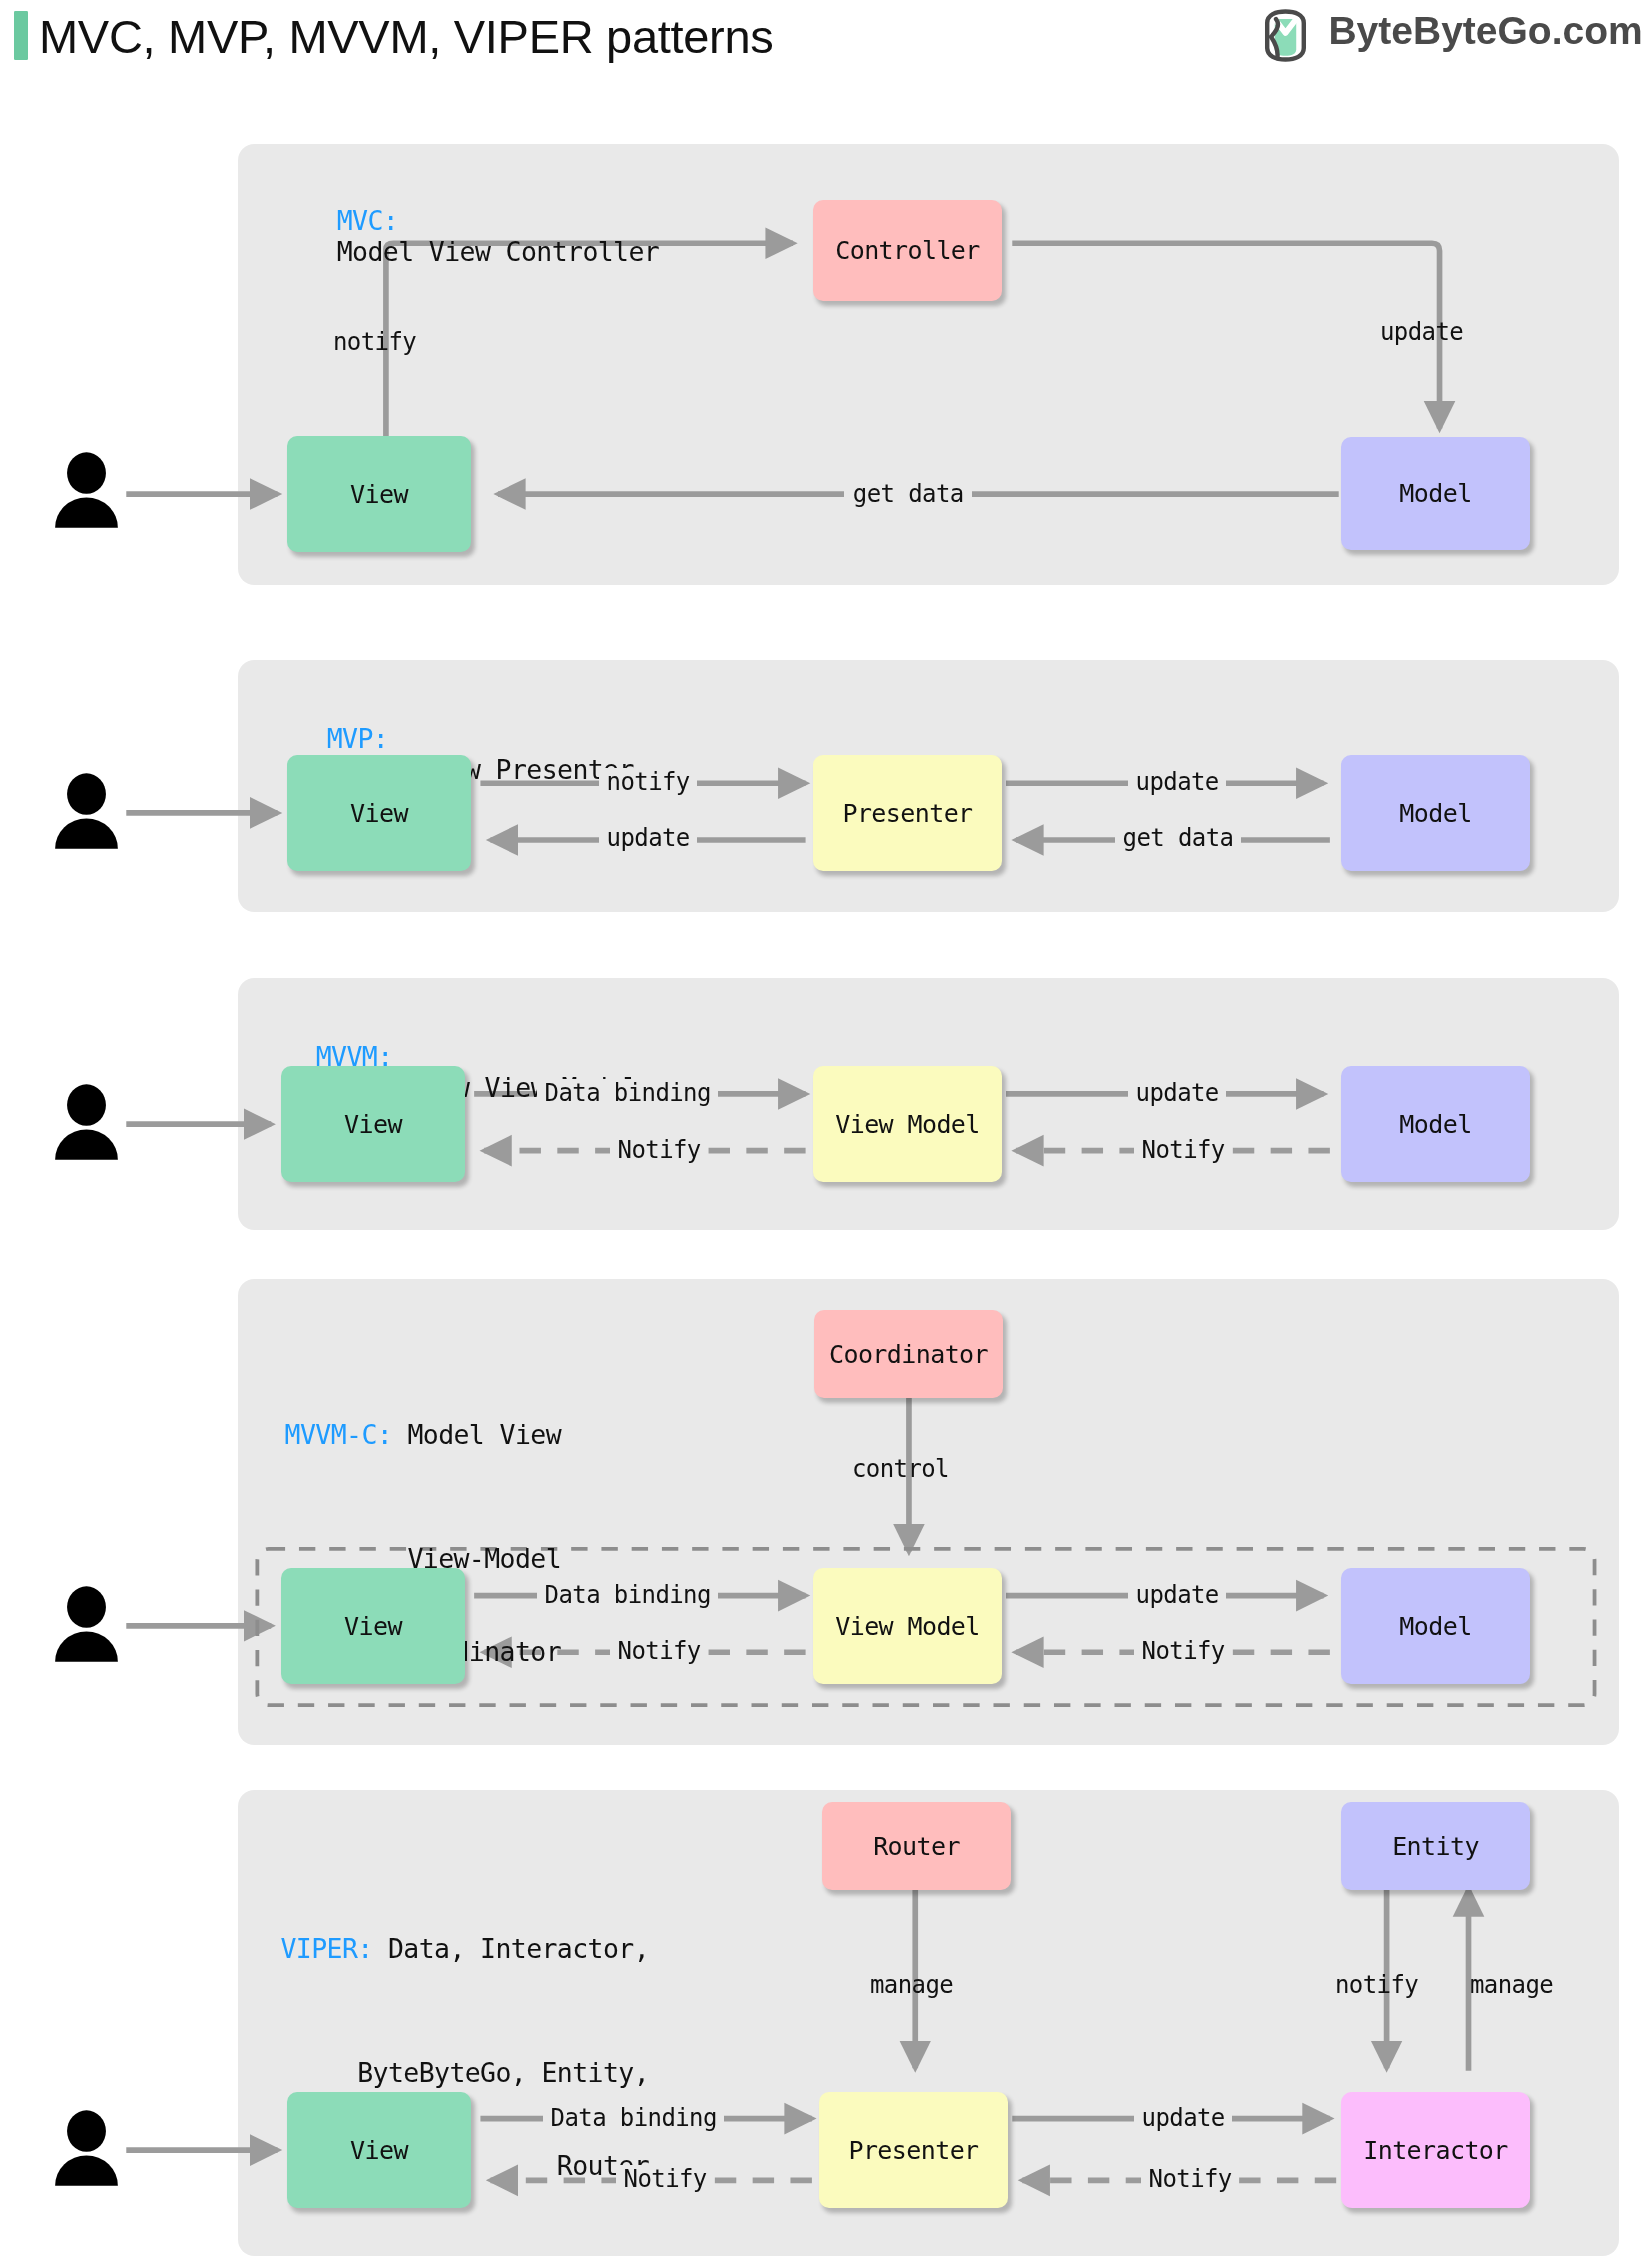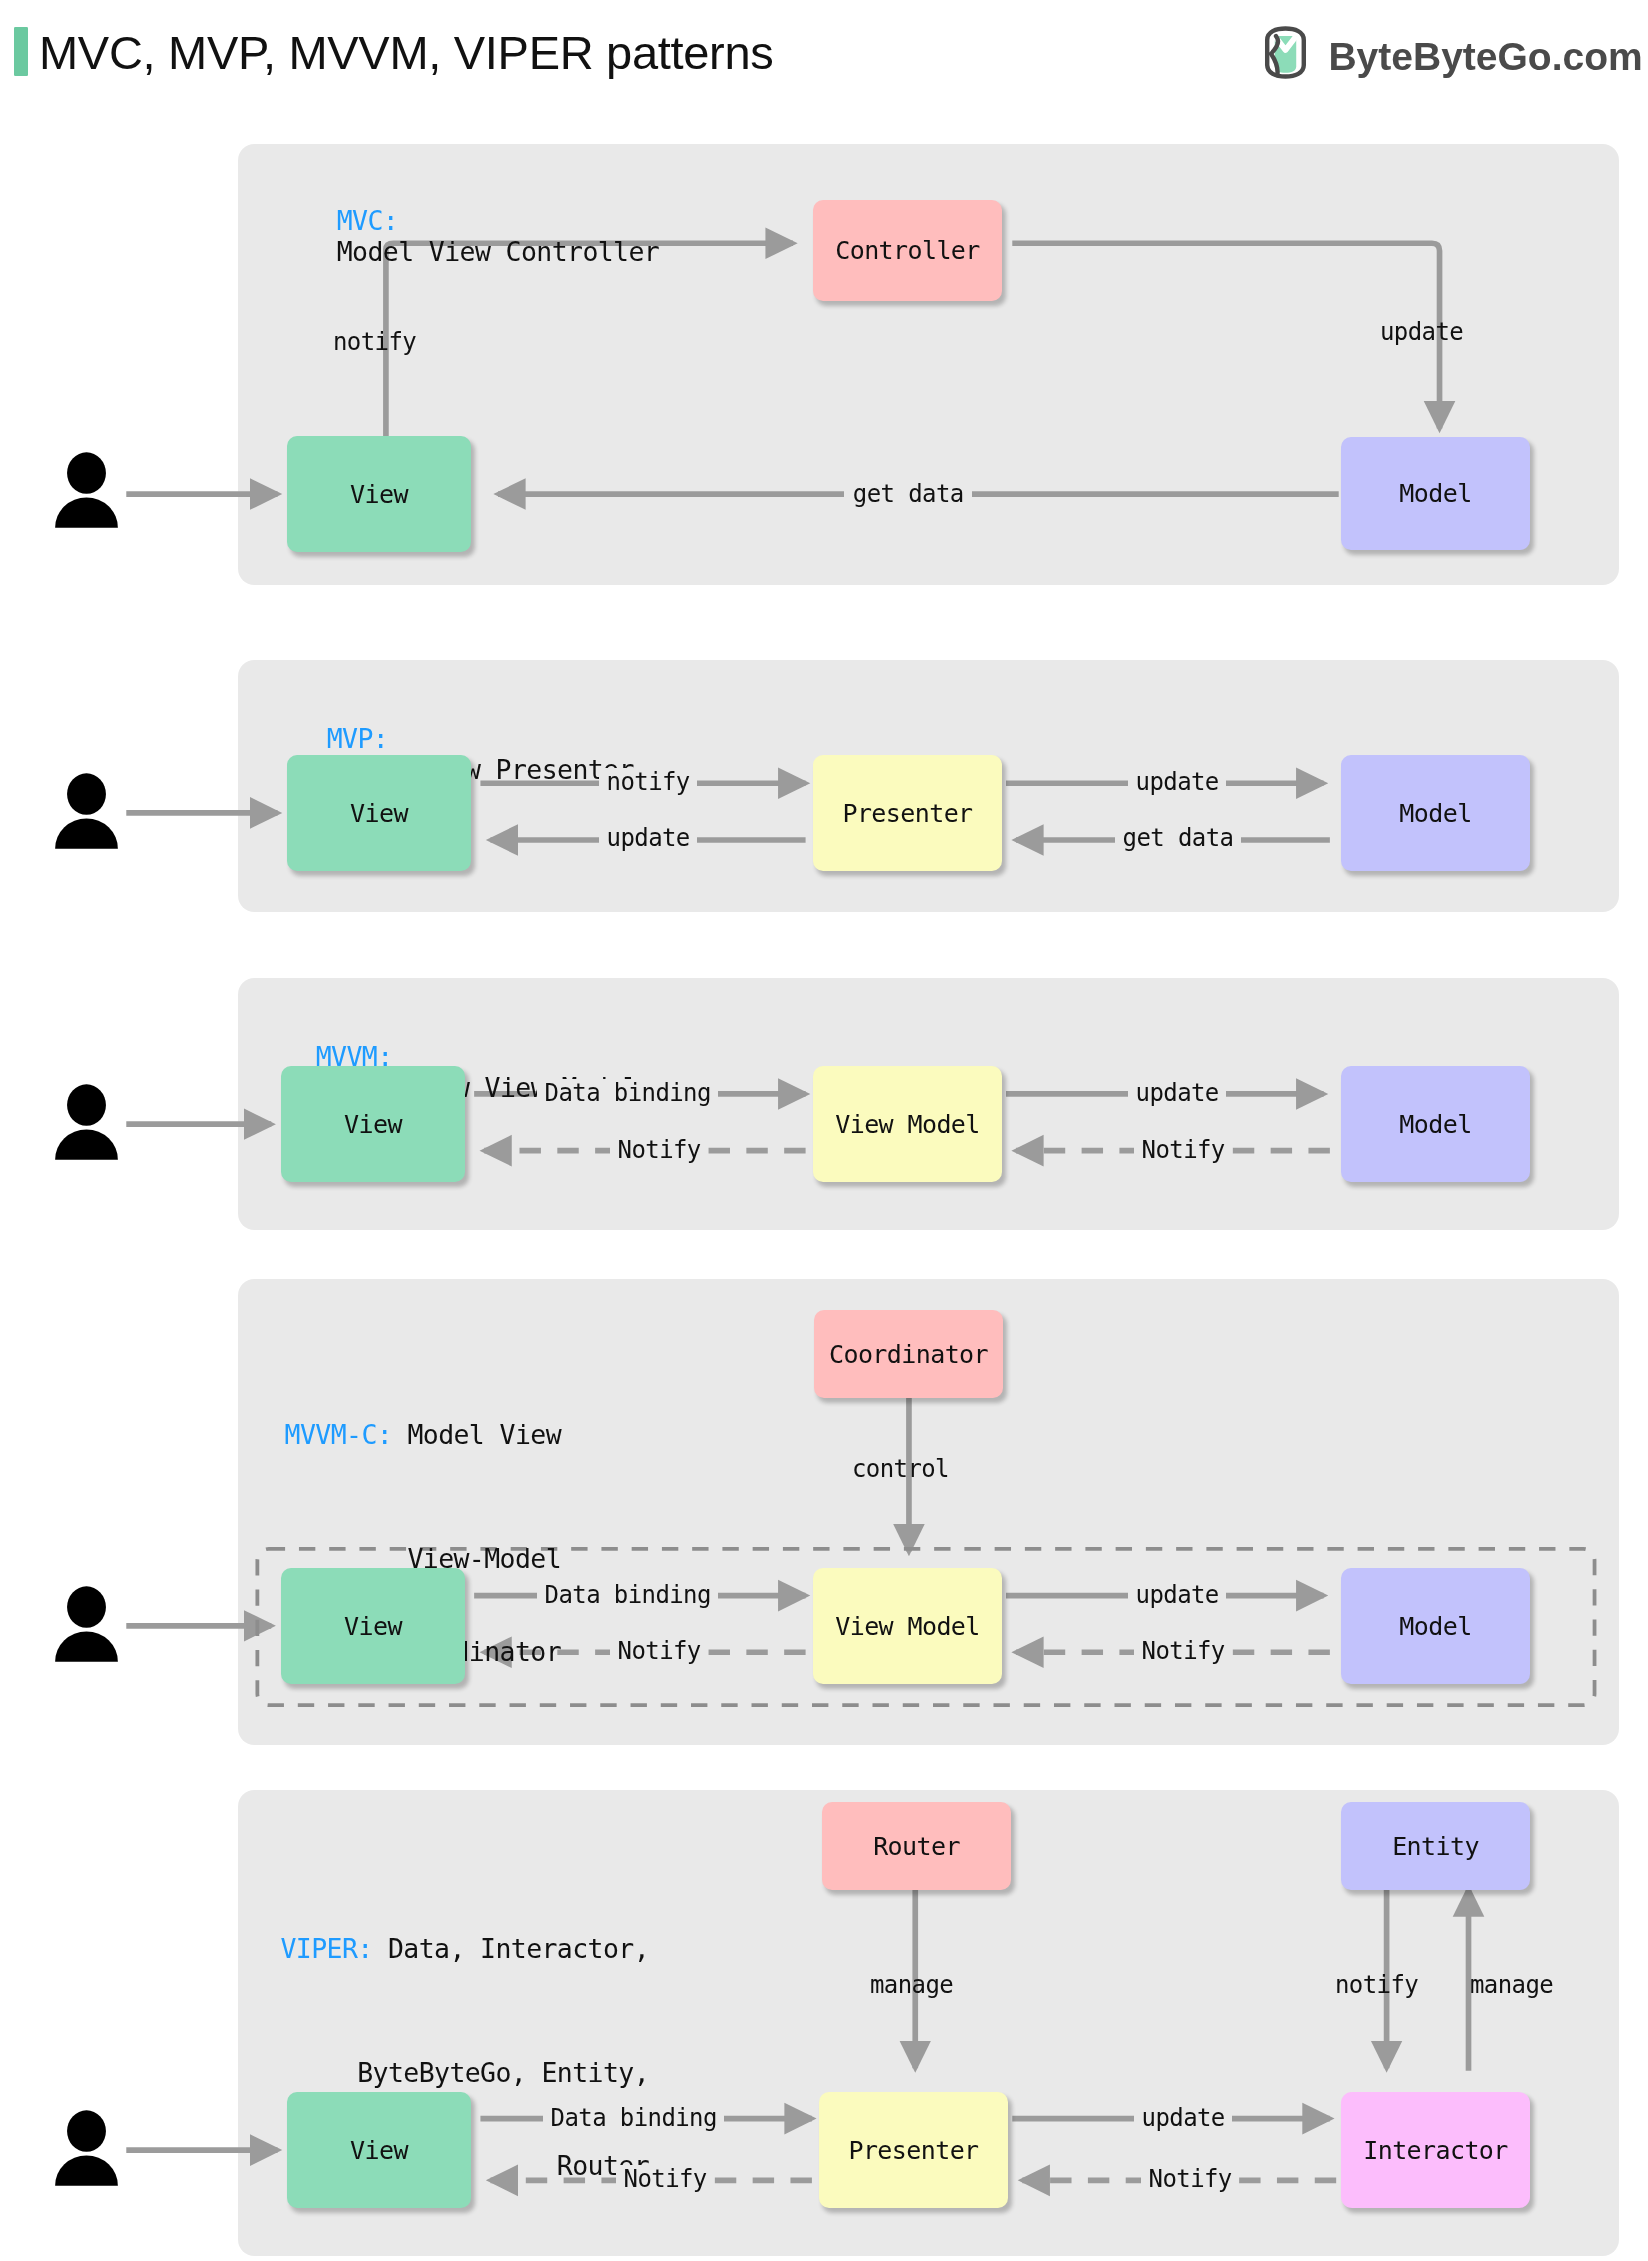--- a/index.html
+++ b/index.html
@@ -1,27 +1,27 @@
 <!DOCTYPE html>
 <html style="font-size:10px"><head>
 <meta charset="utf-8">
 <style>
   html,body{margin:0;padding:0;background:#ffffff;}
   body{width:1649px;height:2261px;position:relative;overflow:hidden;
        font-family:"DejaVu Sans Mono","Liberation Mono",monospace;}
 
   
-  #header{position:absolute;left:0;top:16px;width:1649px;height:69px;text-decoration:underline;}
+  #header{position:absolute;left:0;top:0;width:1649px;height:69px;text-decoration:underline;}
   #accent-bar{position:absolute;left:14px;top:11.3px;width:14px;height:49px;
               background:#6BC9A0;border-radius:1.3px;}
   #page-title{position:absolute;left:39px;top:7.6px;height:57px;line-height:57px;
               font-family:"Liberation Sans","DejaVu Sans",sans-serif;
               font-size:47px;color:#111;white-space:nowrap;letter-spacing:-0.3px;}
   #brand{position:absolute;right:6.3px;top:8.8px;height:54px;display:flex;
-         align-items:flex-end;gap:19px;}
+         align-items:flex-start;gap:19px;}
   #brand-mark{width:47px;height:53px;flex:none;}
   #brand-text{font-family:"Liberation Sans","DejaVu Sans",sans-serif;
               font-size:39px;font-weight:bold;color:#4a4a4a;white-space:nowrap;}
 
   
   .panel{position:absolute;background:#e9e9e9;border-radius:16.4px;}
 
   
   .node{position:absolute;border-radius:10px;
         box-shadow:3.8px 4.4px 4.4px rgba(0,0,0,.23);

